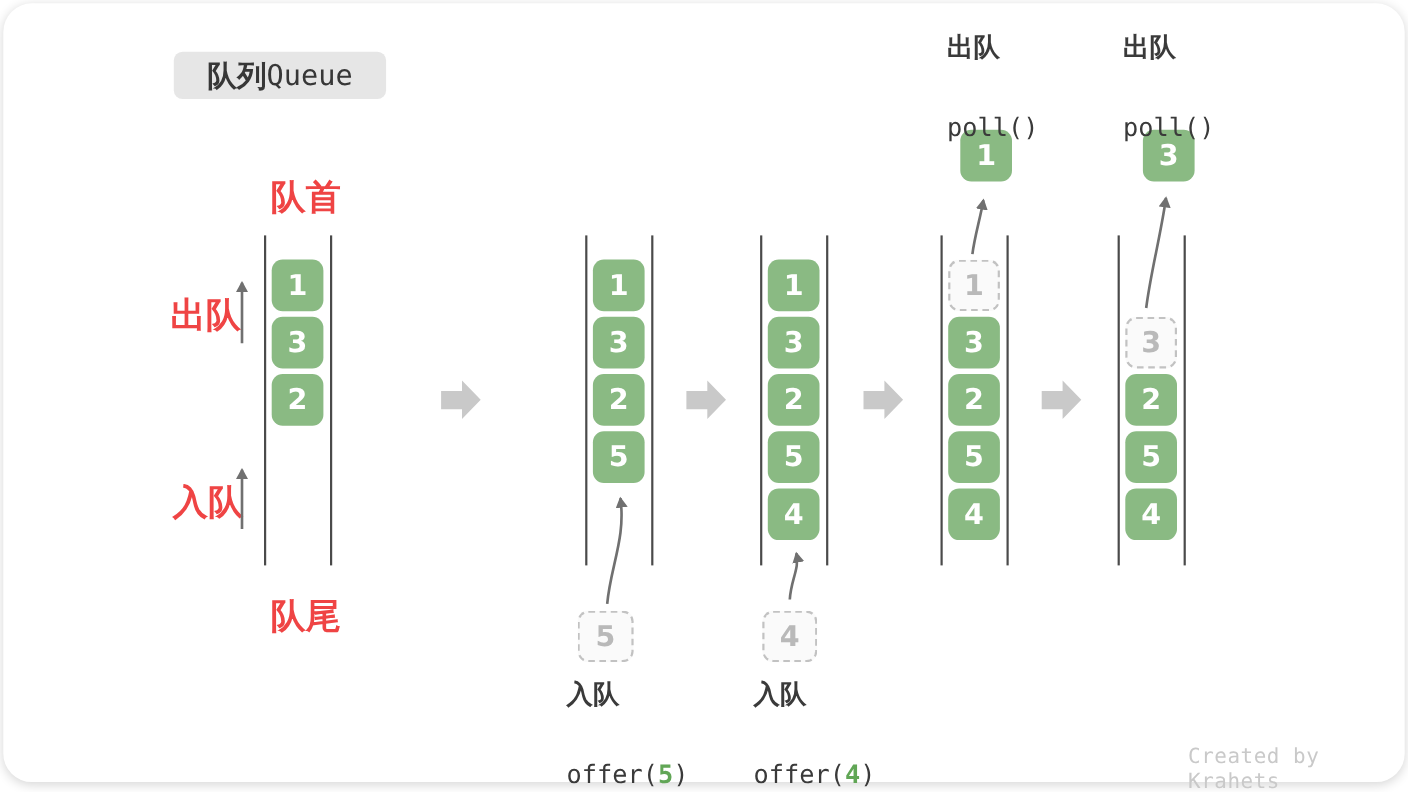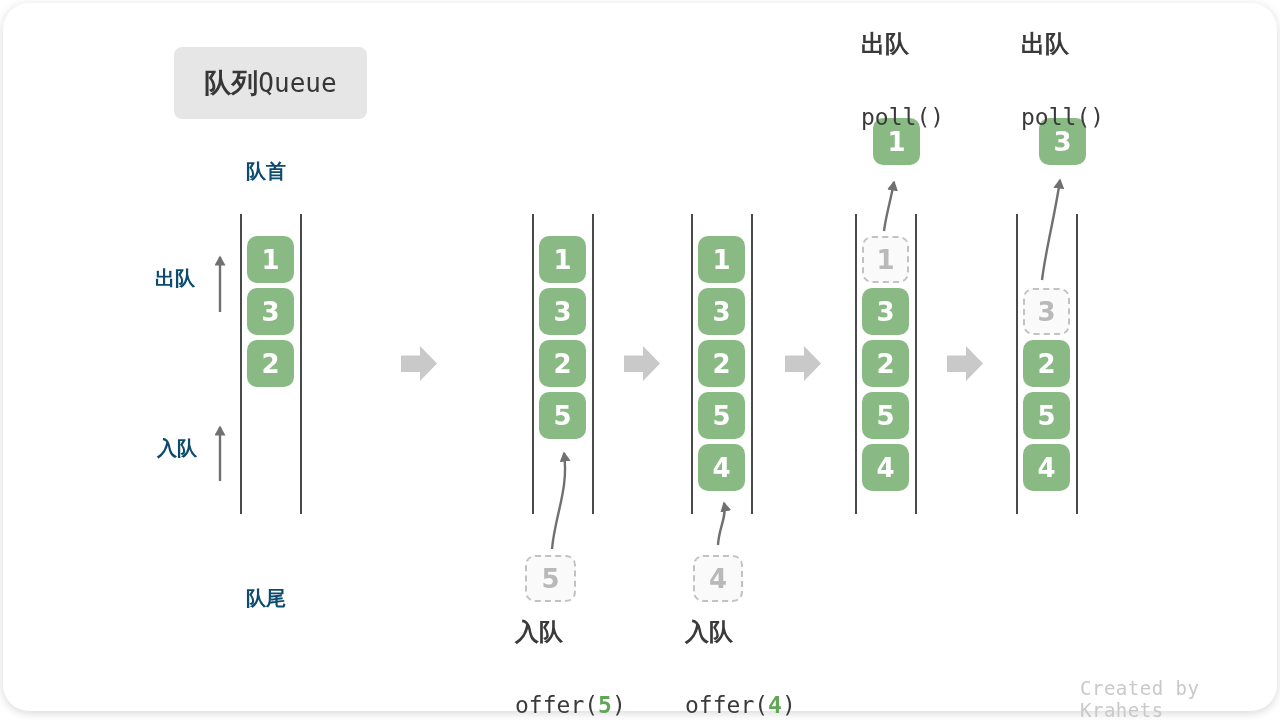--- a/index.html
+++ b/index.html
@@ -4,31 +4,31 @@
 <style>
   * { margin:0; padding:0; box-sizing:border-box; }
   html,body { width:1280px; height:720px; background:#ffffff; overflow:hidden;
               font-family:"Liberation Sans", sans-serif; }
 
   .card { position:absolute; left:3px; top:3px; width:1274px; height:708px;
           background:#ffffff; border-radius:26px;
           box-shadow:0 2px 10px rgba(0,0,0,0.16); }
 
   
-  .title-box { position:absolute; left:171px; top:44px; width:193px; height:72px;
+  .title-box { position:absolute; left:155px; top:44px; width:193px; height:43px;
                background:#e6e6e6; border-radius:8px;
                display:flex; align-items:center; justify-content:center; }
   .title-zh { font-weight:700; font-size:27px; color:#373737; }
   .title-en { font-family:"DejaVu Sans Mono", monospace; font-size:26px; color:#373737;text-align:right; }
 
   
-  .zh-label { position:absolute; font-weight:700; font-size:20px; color:#0c4a6e;
+  .zh-label { position:absolute; font-weight:700; font-size:32px; color:#ef4444;
               white-space:nowrap; }
   .lbl-front   { left:243px; top:155px; }
-  .lbl-rear    { left:243px; top:536px;margin-top:46px; }
+  .lbl-rear    { left:243px; top:536px; }
   .lbl-dequeue { left:152px; top:262px; }
   .lbl-enqueue { left:154px; top:432px; }
 
   
   .col { position:absolute; top:211px; width:62px; height:300px; }
   .c0 { left:237px; } .c1 { left:529px; } .c2 { left:688px; }
   .c3 { left:852px; } .c4 { left:1013px; }
   .wall { position:absolute; top:0; width:1.6px; height:300px; background:#4a4a4a; }
   .wall.left { left:0; } .wall.right { left:60px; }
 

